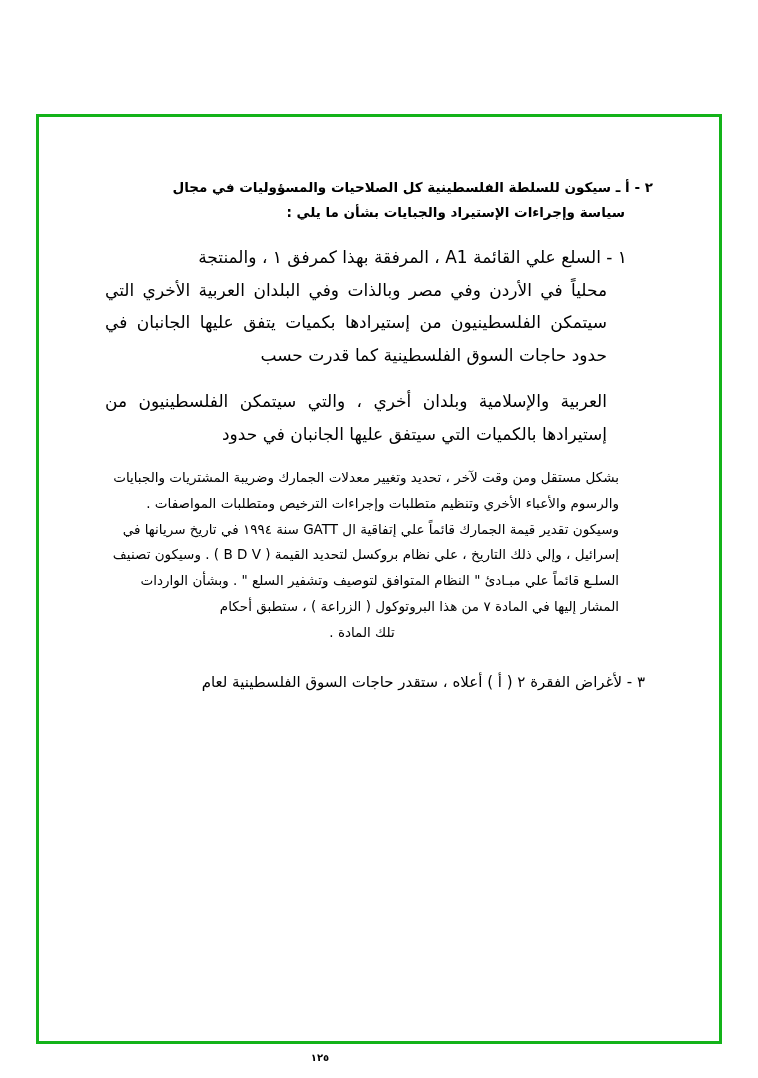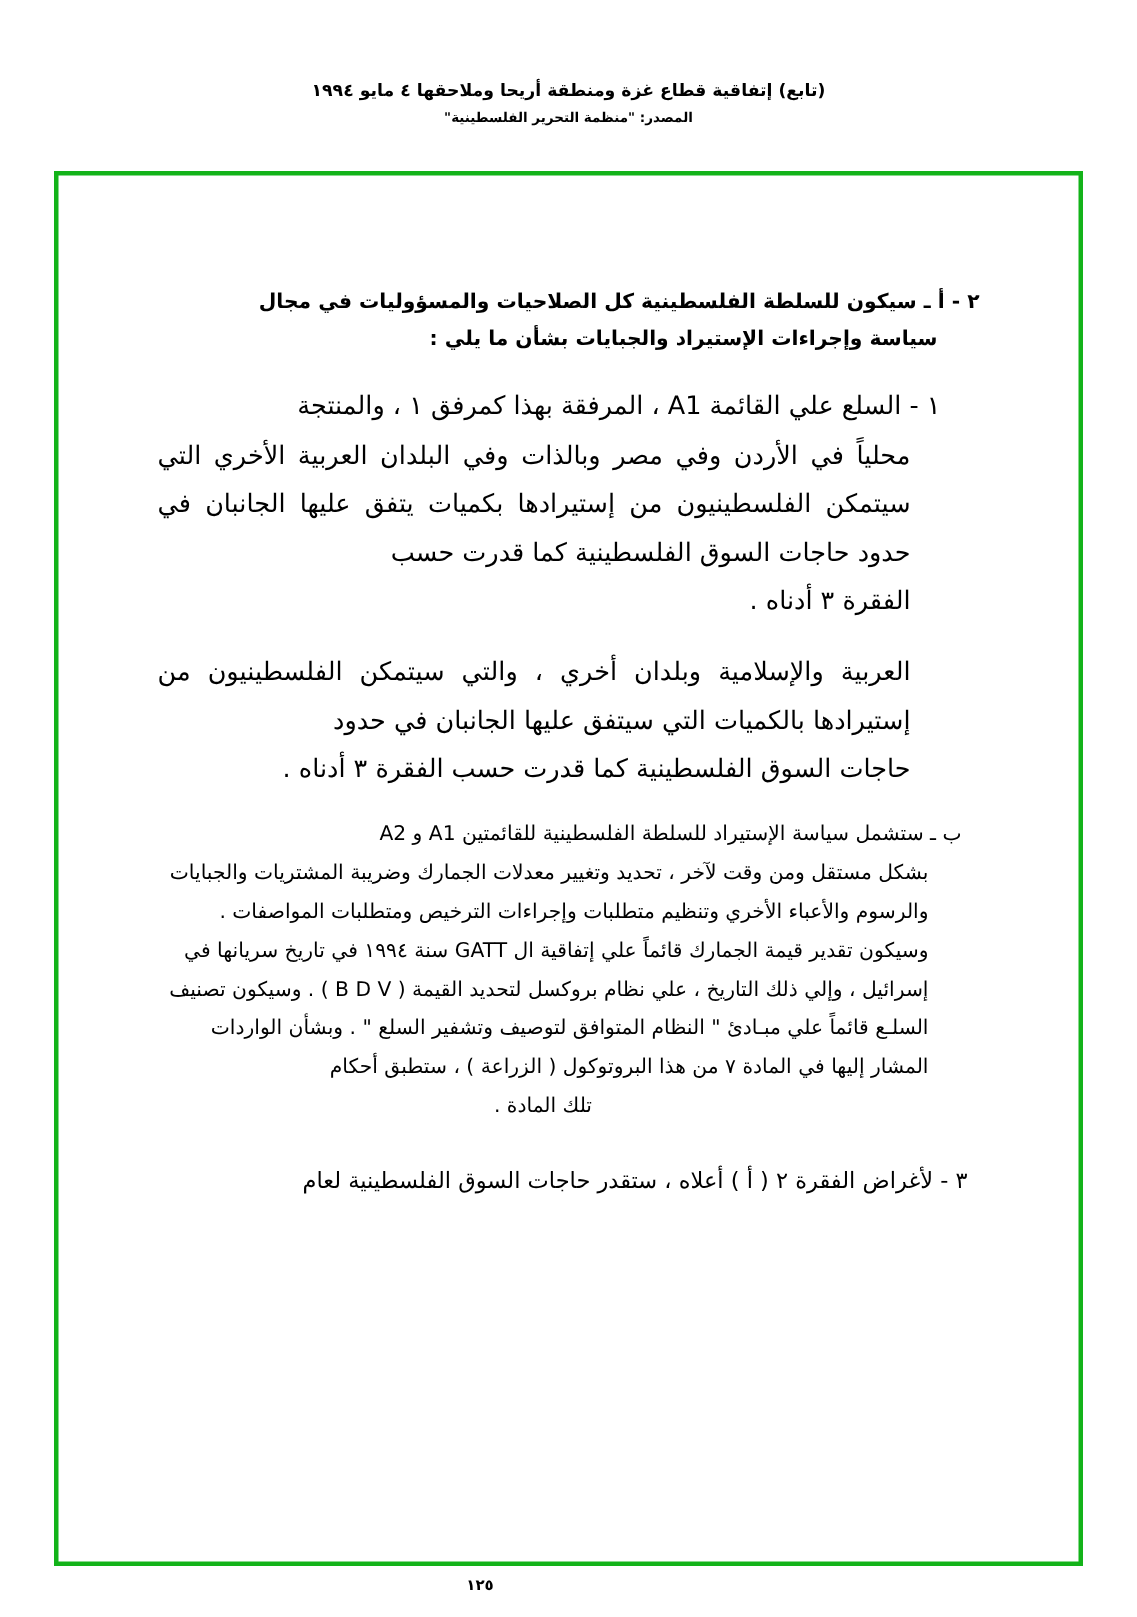--- a/index.html
+++ b/index.html
@@ -56,21 +56,20 @@
   }
   .block {
     margin-bottom: 16px;
     font-weight: bold;
     color: #000000;
   }
   .para-top {
     font-size: 13.5px;
     line-height: 1.85;
     padding-right: 0;
-    margin-top: 14px;
   }
   .para-top .cont {
     display: block;
     padding-right: 28px;
   }
   .item {
     font-size: 17px;
     line-height: 1.92;
     padding-right: 26px;
     margin-bottom: 14px;
@@ -120,46 +119,39 @@
     font-size: 10px;
     font-weight: bold;
     color: #000000;
   }
 </style>
 </head>
 <body>
 
 <div class="page">
 
-  <div class="header">
-    <div class="header-line1">(تابع) إتفاقية قطاع غزة ومنطقة أريحا وملاحقها ٤ مايو ١٩٩٤</div>
-    <div class="header-line2">المصدر: "منظمة التحرير الفلسطينية"</div>
-  </div>
 
   <div class="frame">
     <div class="content">
 
       <div class="block para-top">
         <span class="lead">٢ - أ ـ  سيكون للسلطة الفلسطينية كل الصلاحيات والمسؤوليات في مجال</span>
         <span class="cont">سياسة وإجراءات الإستيراد والجبايات بشأن ما يلي :</span>
       </div>
 
       <div class="item justify">
         <span class="lead">١ - السلع علي القائمة A1 ،  المرفقة بهذا كمرفق ١ ،  والمنتجة</span>
         <span class="cont">محلياً في الأردن وفي مصر وبالذات وفي البلدان العربية الأخري التي سيتمكن الفلسطينيون من إستيرادها بكميات يتفق عليها الجانبان في حدود حاجات السوق الفلسطينية كما قدرت حسب</span>
-        <span class="cont tail-left">الفقرة ٣ أدناه .</span>
       </div>
 
       <div class="item justify">
         <span class="cont">العربية والإسلامية وبلدان أخري ، والتي سيتمكن الفلسطينيون من إستيرادها بالكميات التي سيتفق عليها الجانبان في حدود</span>
-        <span class="cont tail-center">حاجات السوق الفلسطينية كما قدرت حسب الفقرة ٣ أدناه .</span>
       </div>
 
       <div class="item-b justify">
-        <span class="lead">ب ـ  ستشمل سياسة الإستيراد للسلطة الفلسطينية للقائمتين A1  و  A2</span>
         <span class="cont">بشكل مستقل ومن وقت لآخر ، تحديد وتغيير معدلات الجمارك وضريبة المشتريات والجبايات والرسوم والأعباء الأخري وتنظيم متطلبات وإجراءات الترخيص ومتطلبات المواصفات . وسيكون تقدير قيمة الجمارك قائماً علي إتفاقية ال GATT   سنة ١٩٩٤ في تاريخ سريانها في إسرائيل ، وإلي ذلك التاريخ ، علي نظام بروكسل لتحديد القيمة ( B D V ) . وسيكون تصنيف السلـع قائماً علي مبـادئ " النظام المتوافق لتوصيف وتشفير السلع " . وبشأن الواردات المشار إليها في المادة ٧ من هذا البروتوكول ( الزراعة ) ، ستطبق أحكام</span>
         <span class="cont tail-left">تلك المادة .</span>
       </div>
 
       <div class="final">٣ -  لأغراض الفقرة ٢ ( أ ) أعلاه ، ستقدر حاجات السوق الفلسطينية لعام</div>
 
     </div>
   </div>
 
   <div class="footer">١٢٥</div>

